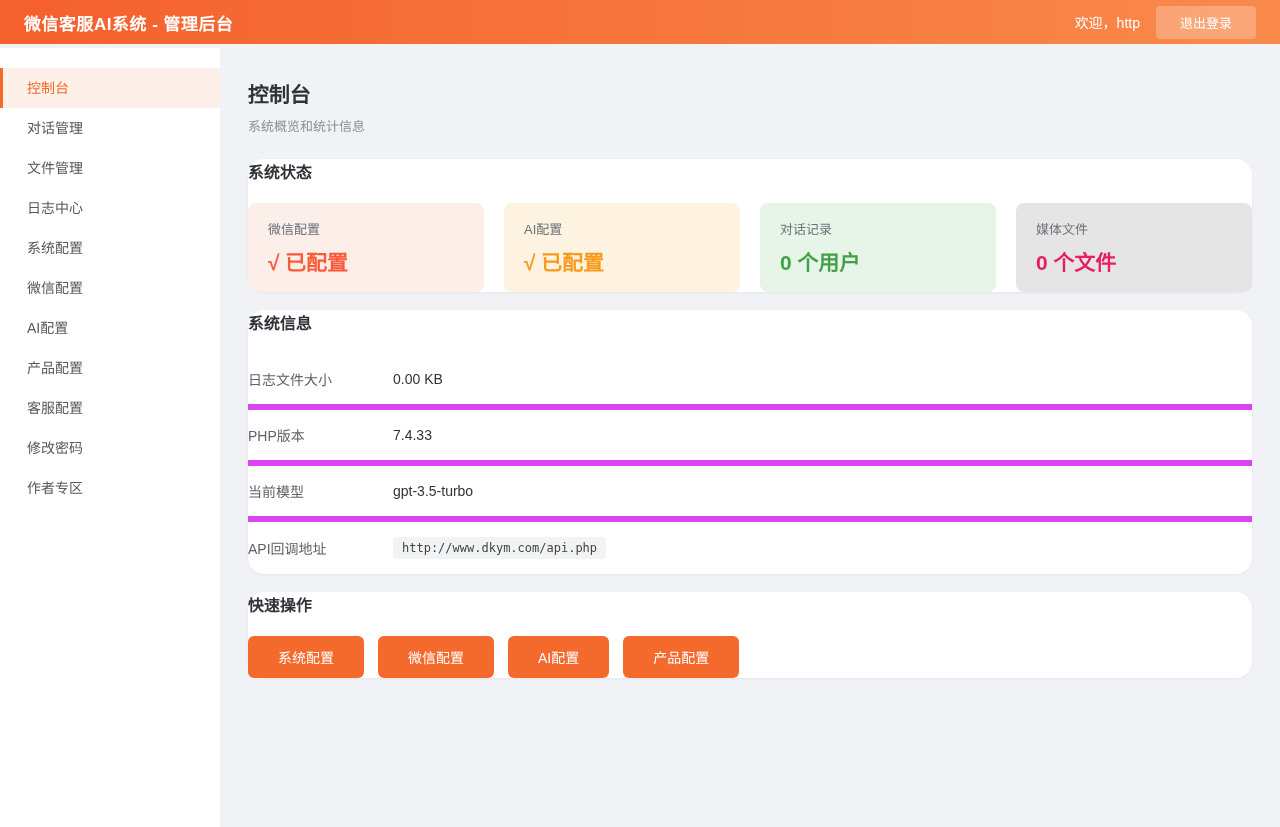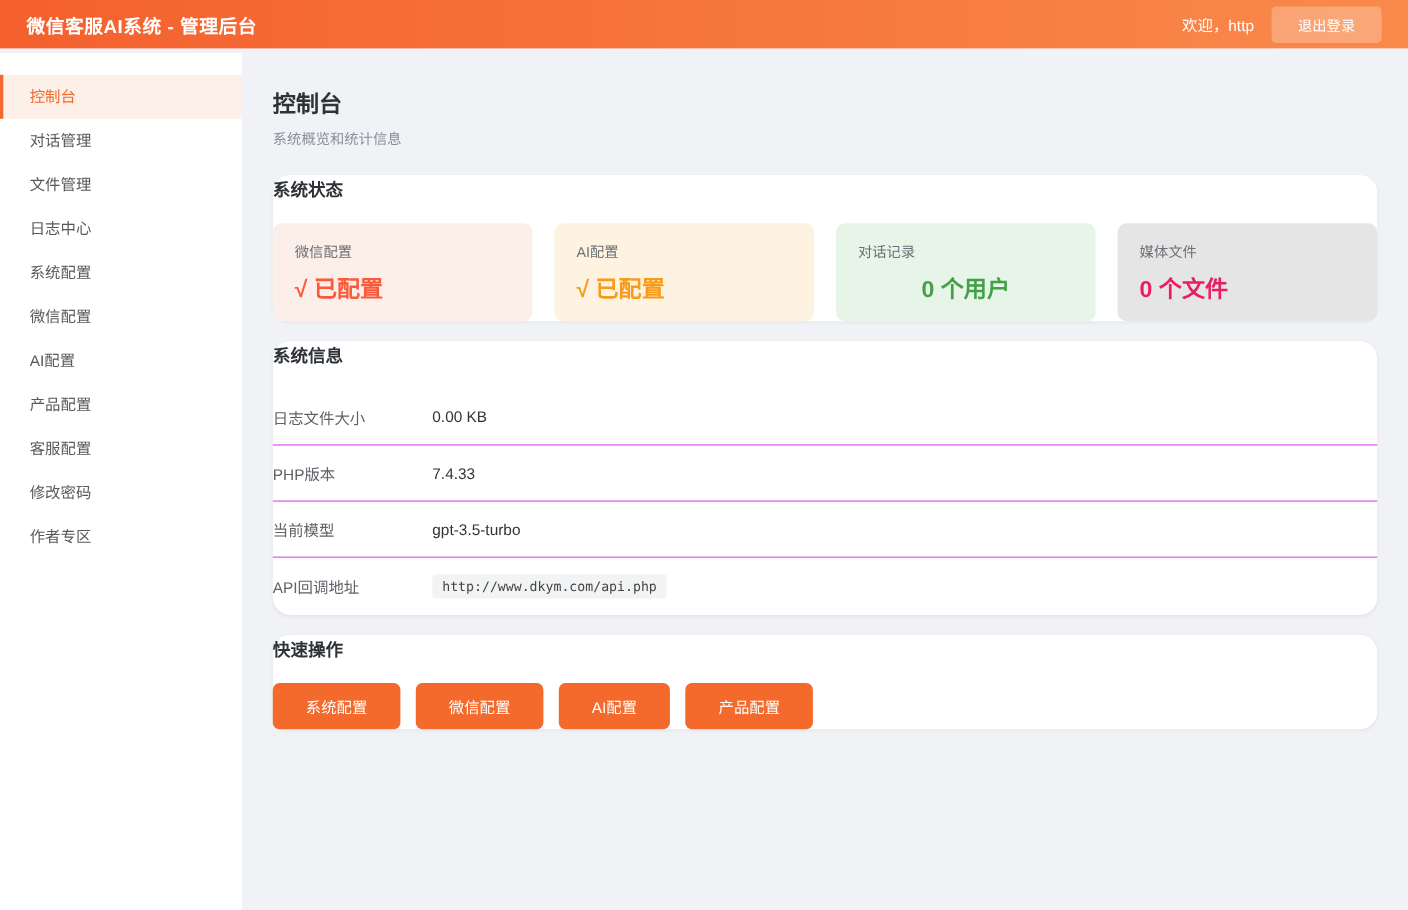--- a/index.html
+++ b/index.html
@@ -58,28 +58,28 @@
   
   .stats-grid { display: grid; grid-template-columns: repeat(4, 1fr); gap: 20px; }
   .stat-box { border-radius: 8px; padding: 16px 20px; }
   .stat-label { font-size: 13px; color: #6b7077; }
   .stat-value { font-size: 21px; font-weight: bold; margin-top: 8px; }
   .stat-wechat { background: #fceee8; }
   .stat-wechat .stat-value { color: #fa5a3a; }
   .stat-ai { background: #fdf3e0; }
   .stat-ai .stat-value { color: #f79b1d; }
   .stat-chat { background: #e7f4e8; }
-  .stat-chat .stat-value { color: #43a047; text-align: center; }
+  .stat-chat .stat-value { color: #43a047; }
   .stat-media { background: #e5e5e5; }
   .stat-media .stat-value { color: #e91e5f; }
 
   
   .info-row {
     display: flex; align-items: center; padding: 15px 0;
-    border-bottom: 1px solid #d946ef; font-size: 14px;
+    border-bottom: 6px solid #d946ef; font-size: 14px;
   }
   .info-row:last-child { border-bottom: none; }
   .info-label { width: 145px; color: #5f6368; flex-shrink: 0; }
   .info-value { color: #333; }
   .info-value.code {
     font-family: "DejaVu Sans Mono", "Liberation Mono", monospace;
     font-size: 12px; background: #f2f3f4; padding: 4px 9px; border-radius: 3px;
     color: #444;
     text-align: center;
   }

